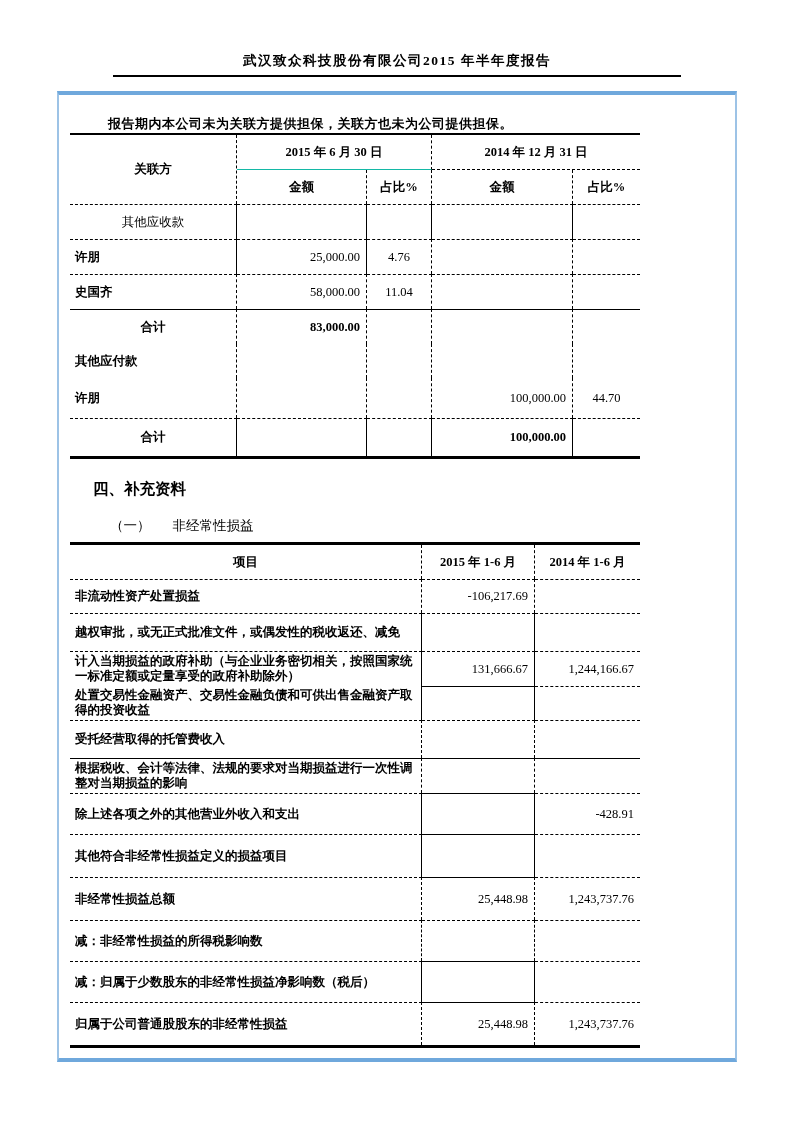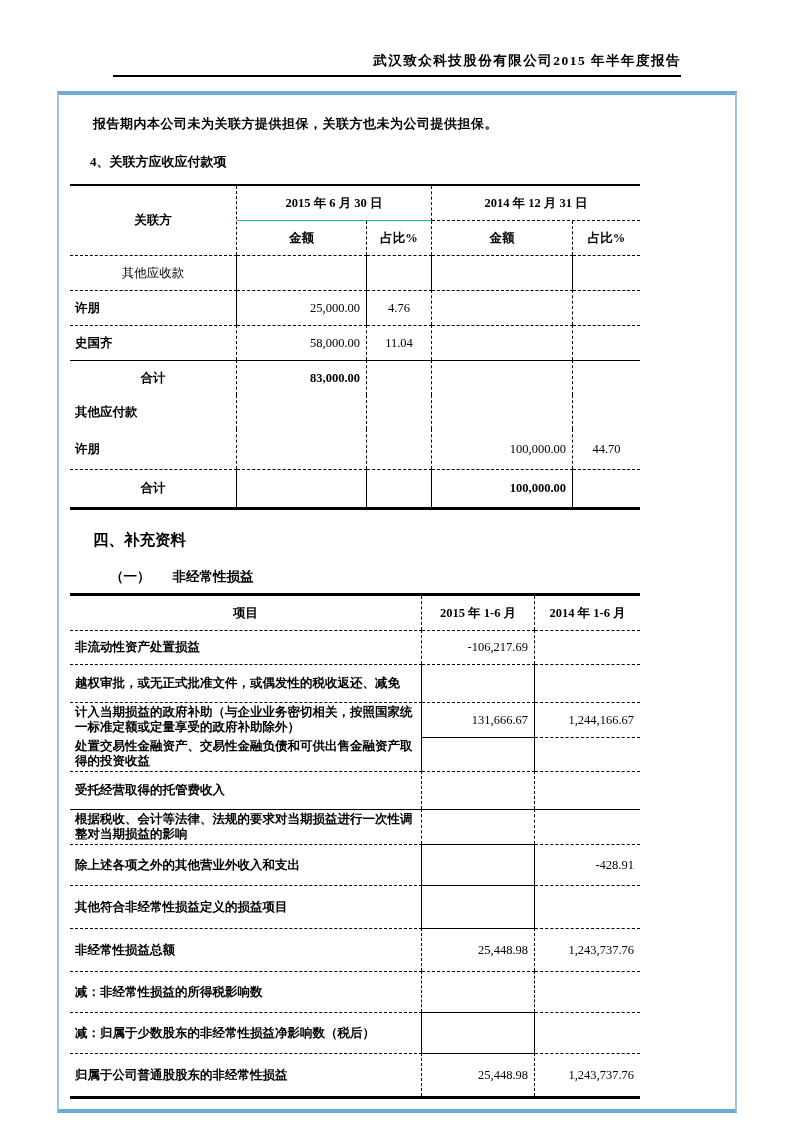--- a/index.html
+++ b/index.html
@@ -5,42 +5,42 @@
   html,body { margin:0; padding:0; }
   body {
     width:794px; height:1123px;
     background:#ffffff; color:#000;
     font-family:"Liberation Serif","DejaVu Serif",serif;
     position:relative; overflow:hidden;
   }
   
   .doc-header {
     margin:52px 113px 6px 113px;
-    display:flex; justify-content:flex-end; align-items:flex-end;
+    display:flex; justify-content:center; align-items:flex-end;
     border-bottom:2px solid #000;
     padding-bottom:5px;
     font-weight:bold; font-size:13.5px; letter-spacing:1.5px;
   }
   
   .blue-box {
     margin:14px 57px 0 57px;
     border-left:2px solid #9dc3e6;
     border-right:2px solid #9dc3e6;
     border-top:4px solid #6fa8dc;
     border-bottom:4px solid #6fa8dc;
     padding:2px 0 10px 0;
     background:#fff;
   }
   .note {
     font-weight:bold; font-size:13px;
-    margin:18px 40px 0 34px; letter-spacing:0.5px;
+    margin:18px 40px 0 49px; letter-spacing:0.5px;
   }
   .sec4-title { font-weight:bold; font-size:13px; margin:20px 0 13px 31px; }
   .sec-four   { font-weight:bold; font-size:15.5px; margin:20px 0 0 34px; }
-  .sub-one    { font-weight:bold; font-size:13.5px; margin:17px 8px 7px 51px; }
+  .sub-one    { font-weight:normal; font-size:13.5px; margin:17px 8px 7px 51px; }
   .sub-one .gap { display:inline-block; width:22px; }
   
   table {
     border-collapse:separate; border-spacing:0;
     margin-left:11px; width:570px;
     font-size:12.5px; table-layout:fixed;
   }
   .t1 { border-top:2px solid #000; border-bottom:3px solid #000; }
   .t2 { border-top:3px solid #000; border-bottom:3px solid #000; }
   td { padding:2px 6px; vertical-align:middle; line-height:15px; word-break:break-all; }
@@ -64,21 +64,20 @@
 
 <div class="doc-header">
   <span>武汉致众科技股份有限公司</span>
   <span>2015 年半年度报告</span>
 </div>
 
 <div class="blue-box">
 
   <div class="note">报告期内本公司未为关联方提供担保，关联方也未为公司提供担保。</div>
 
-  <div class="sec4-title">4、关联方应收应付款项</div>
 
   <table class="t1">
     <colgroup>
       <col style="width:167px">
         <col style="width:130px">
         <col style="width:65px">
       <col style="width:141px">
         <col style="width:67px">
     </colgroup>
     <tbody>

